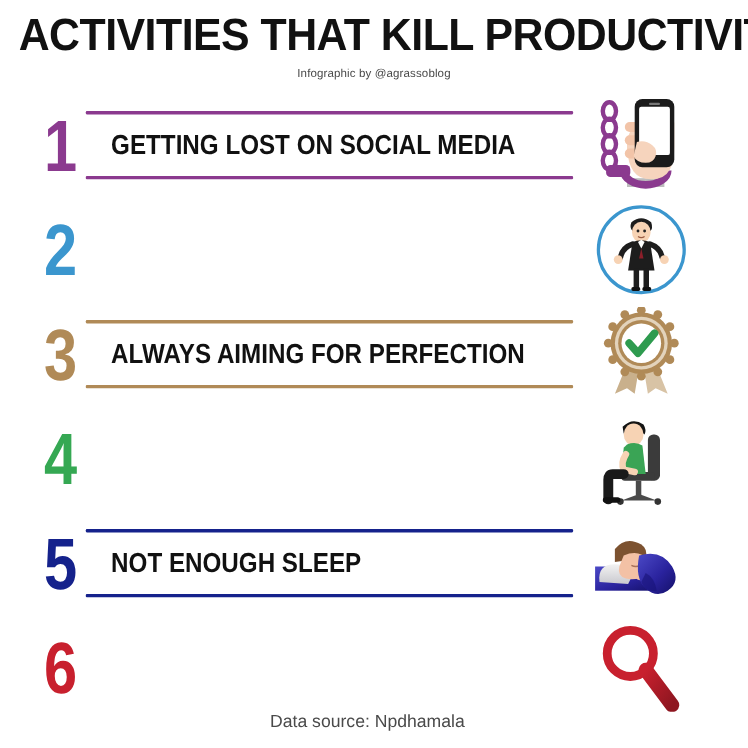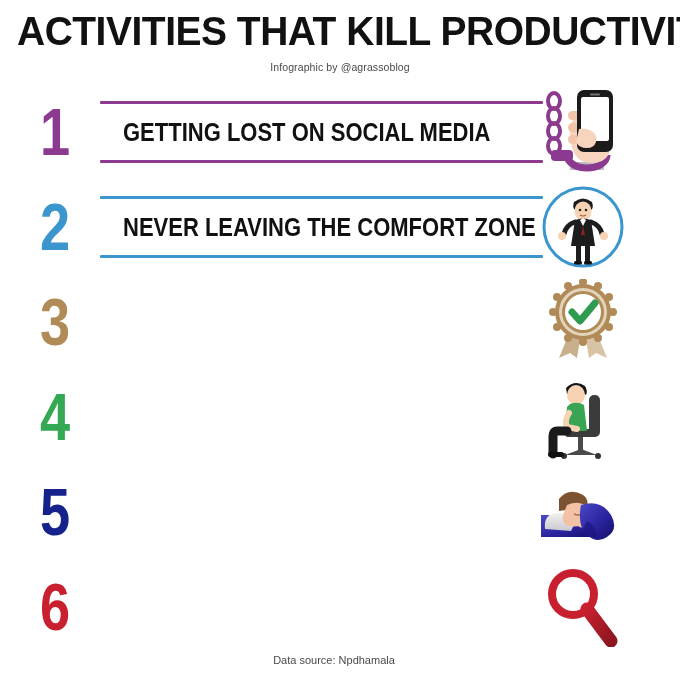--- a/index.html
+++ b/index.html
@@ -71,21 +71,21 @@
     width: 52px;
     text-align: left;
     font-family: "Liberation Sans Narrow", "Liberation Sans", sans-serif;
     font-weight: 700;
     font-size: 66px;
     line-height: 66px;
     letter-spacing: -2px;
   }
   .bar-box {
     position: absolute;
-    left: 100px;
+    left: 78px;
     top: 50%;
     transform: translateY(-50%);
     width: 443px;
     height: 62px;
   }
   .rule {
     position: absolute;
     left: 0;
     width: 100%;
     height: 3px;
@@ -122,21 +122,21 @@
   }
   .icon-slot svg { display: block; }
 
   
   .footer {
     position: absolute;
     bottom: 14px;
     left: 0;
     width: 668px;
     text-align: center;
-    font-size: 11px;
+    font-size: 16px;
     color: #4a4a4a;
   }
 </style>
 </head>
 <body>
 
 <div id="poster">
 
   <div class="header">
     <h1 class="title">ACTIVITIES THAT KILL PRODUCTIVITY</h1>
@@ -182,25 +182,20 @@
 
           <rect x="53" y="4.5" width="10" height="2" rx="1" fill="#777"></rect>
 
           <path d="M42 40 q8 -2 14 3 q5 4 3 10 q-2 6 -9 6 q-8 0 -11 -6 z" fill="#f6d4bd"></path>
         </svg>
       </div>
     </div>
 
     <div class="row">
       <div class="numeral" style="color: rgb(59, 150, 206);">2</div>
-      <div class="bar-box">
-        <div class="rule top" style="background: rgb(59, 150, 206);"></div>
-        <div class="label">NEVER LEAVING THE COMFORT ZONE</div>
-        <div class="rule bot" style="background: rgb(59, 150, 206);"></div>
-      </div>
       <div class="icon-slot">
         <svg width="88" height="86" viewBox="0 0 88 86">
           <circle cx="44" cy="43" r="39" fill="none" stroke="#3B96CE" stroke-width="3"></circle>
 
           <path d="M35 18 q9 -7 18 0 q2 6 -1 8 q-8 -5 -16 0 q-3 -3 -1 -8z" fill="#1d1d1d"></path>
 
           <ellipse cx="44" cy="27" rx="8.5" ry="9.5" fill="#f7d3b4"></ellipse>
 
           <circle cx="41" cy="26" r="1.3" fill="#222"></circle>
           <circle cx="47" cy="26" r="1.3" fill="#222"></circle>
@@ -221,20 +216,25 @@
           <rect x="37" y="60" width="5" height="18" fill="#1d1d1d"></rect>
           <rect x="46" y="60" width="5" height="18" fill="#1d1d1d"></rect>
           <rect x="35" y="77" width="8" height="3.5" rx="1.5" fill="#111"></rect>
           <rect x="45" y="77" width="8" height="3.5" rx="1.5" fill="#111"></rect>
         </svg>
       </div>
     </div>
 
     <div class="row">
       <div class="numeral" style="color: rgb(176, 138, 87);">3</div>
+      <div class="bar-box">
+        <div class="rule top" style="background: rgb(176, 138, 87);"></div>
+        <div class="label">ALWAYS AIMING FOR PERFECTION</div>
+        <div class="rule bot" style="background: rgb(176, 138, 87);"></div>
+      </div>
       <div class="icon-slot">
         <svg width="84" height="86" viewBox="0 0 84 86">
 
           <path d="M29 52 l-11 27 l11 -5 l7 5 l4 -24z" fill="#c9b08c"></path>
           <path d="M55 52 l11 27 l-11 -5 l-7 5 l-4 -24z" fill="#d8c3a5"></path>
 
           <circle cx="42" cy="33" r="28" fill="#b08a57"></circle>
           <g fill="#b08a57">
             <circle cx="42" cy="3" r="4"></circle>
               <circle cx="57" cy="7" r="4"></circle>
@@ -282,20 +282,25 @@
           <path d="M26 40 q-5 8 -2 14 l10 2" stroke="#f7d3b4" stroke-width="6" fill="none" stroke-linecap="round"></path>
 
           <path d="M24 58 l-10 0 q-4 0 -4 5 l0 18" stroke="#1a1a1a" stroke-width="9" fill="none" stroke-linecap="round"></path>
           <rect x="5" y="79" width="16" height="5" rx="2.5" fill="#111"></rect>
         </svg>
       </div>
     </div>
 
     <div class="row">
       <div class="numeral" style="color: rgb(21, 34, 140);">5</div>
+      <div class="bar-box">
+        <div class="rule top" style="background: rgb(21, 34, 140);"></div>
+        <div class="label">NOT ENOUGH SLEEP</div>
+        <div class="rule bot" style="background: rgb(21, 34, 140);"></div>
+      </div>
       <div class="icon-slot">
         <svg width="92" height="66" viewBox="0 0 92 66">
           <defs>
             <linearGradient id="blanketGrad" x1="0" y1="0" x2="1" y2="1">
               <stop offset="0%" stop-color="#4b49c6"></stop>
               <stop offset="55%" stop-color="#2a239e"></stop>
               <stop offset="100%" stop-color="#141068"></stop>
             </linearGradient>
             <linearGradient id="pillowGrad" x1="0" y1="0" x2="0" y2="1">
               <stop offset="0%" stop-color="#f2f2f2"></stop>

